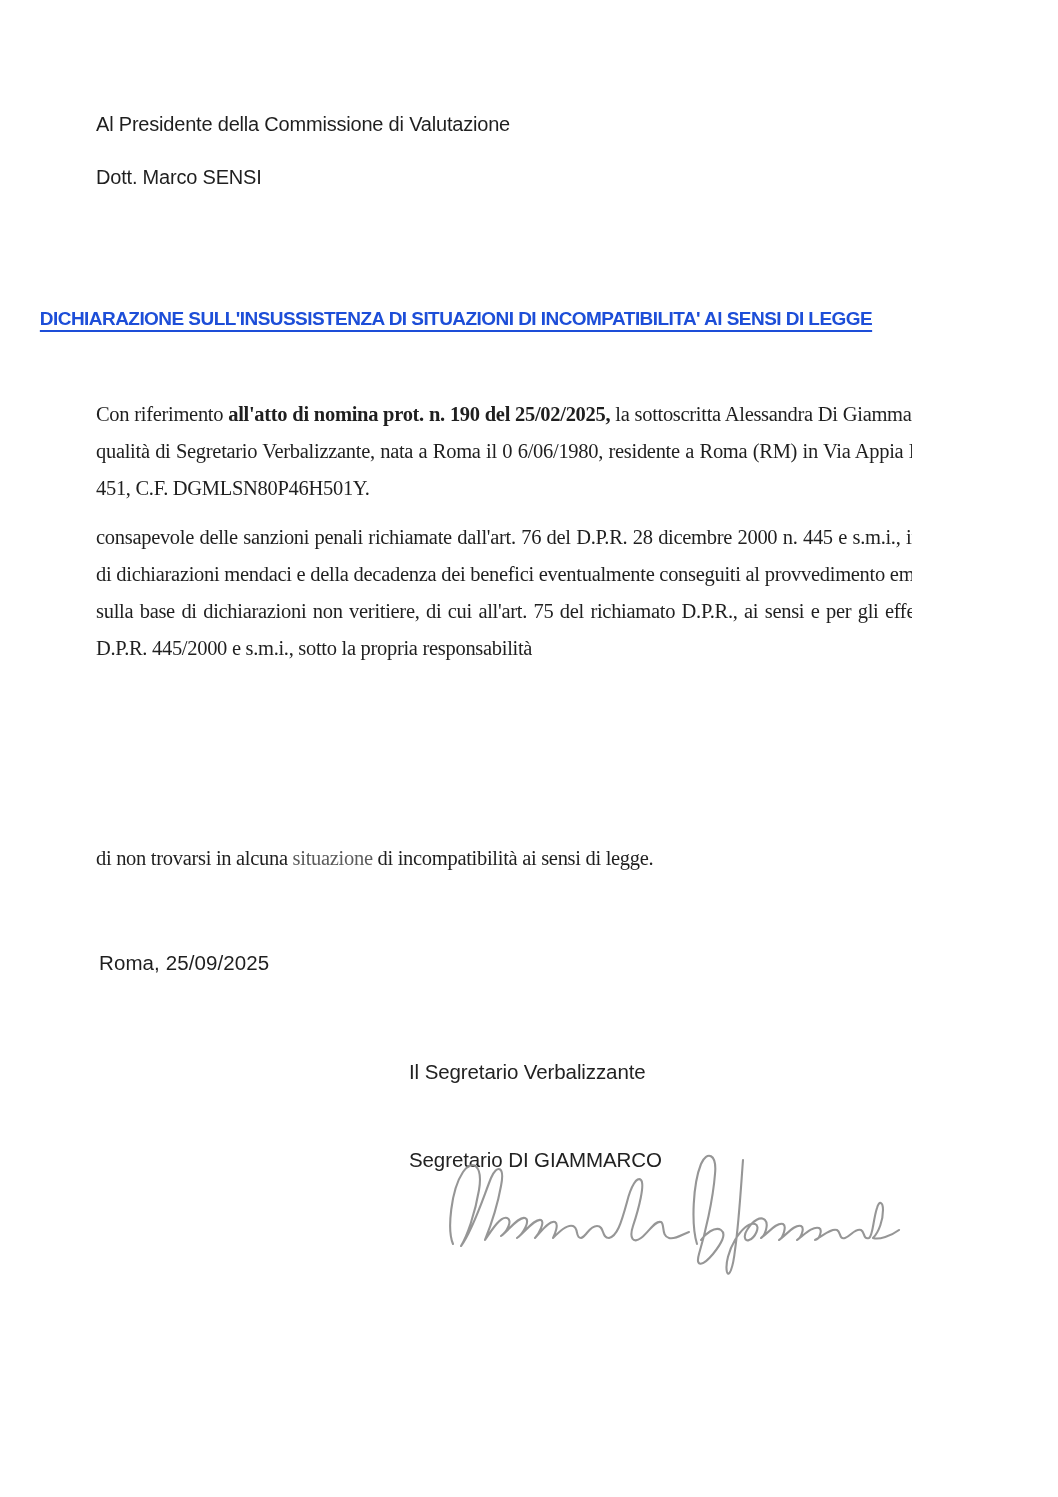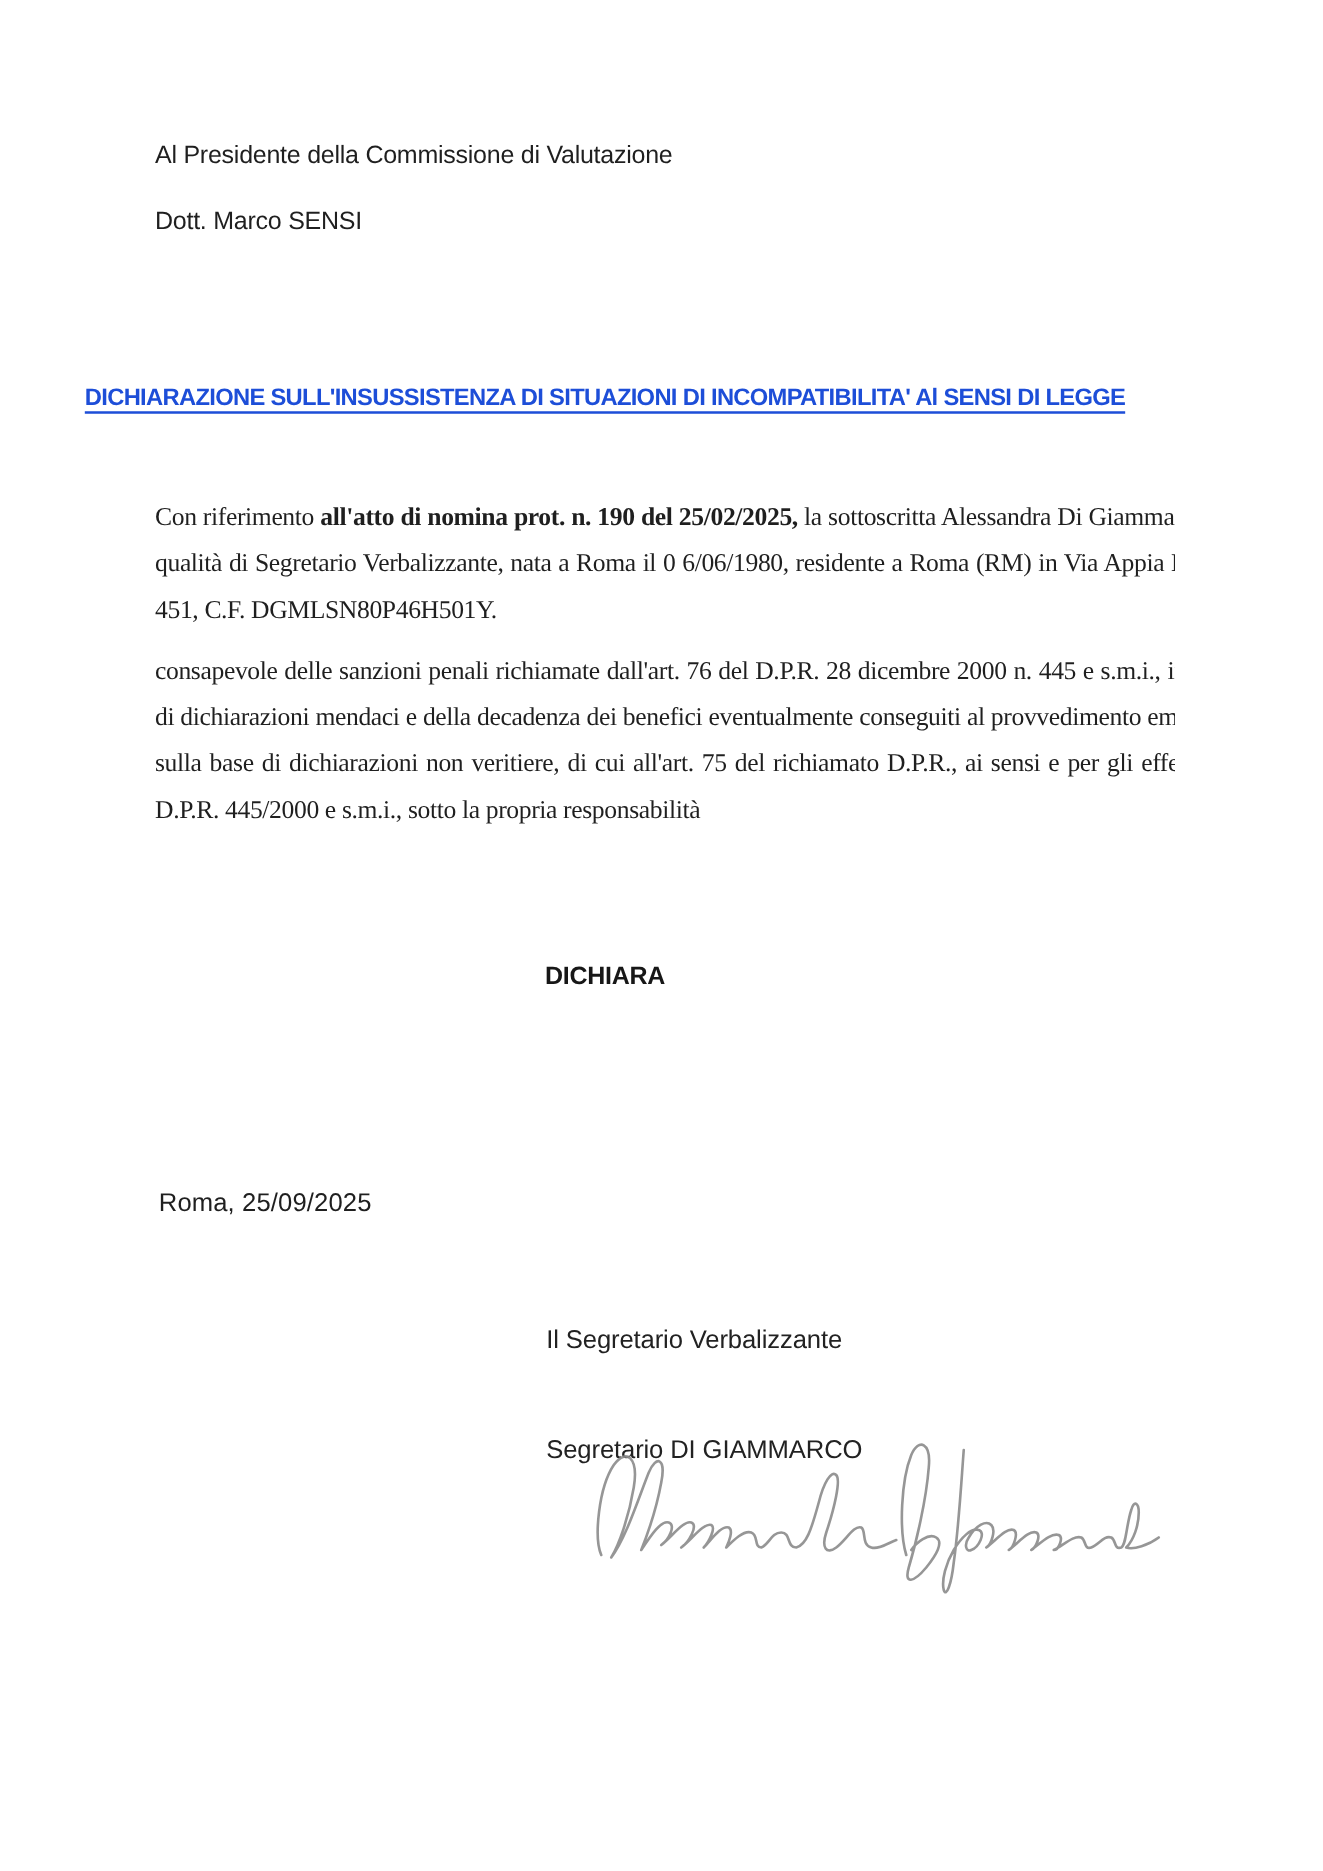--- a/index.html
+++ b/index.html
@@ -8,21 +8,20 @@
     background: #ffffff;
   }
   .page {
     position: relative;
     width: 912px;
     height: 1497px;
     background: #ffffff;
     overflow: hidden;
     font-family: "Liberation Sans", sans-serif;
     color: #1f1f1f;
-    margin-left: 28px;
   }
   .abs { position: absolute; }
   .doc-text {
     font-size: 20.5px;
     letter-spacing: -0.3px;
     line-height: 37px;
     color: #1f1f1f;
     font-family: Liberation Serif, serif;
   }
   .recipient {
@@ -95,22 +94,22 @@
   <div class="abs recipient" style="top:166px">Dott. Marco SENSI</div>
 
   <div class="abs title-row" style="top:308px">
     <span class="doc-title">DICHIARAZIONE SULL'INSUSSISTENZA DI SITUAZIONI DI INCOMPATIBILITA' Al SENSI DI LEGGE</span>
   </div>
 
   <p class="abs doc-text body-par" style="top:396px;margin:0"><span>Con riferimento </span><span class="bold-inline">all'atto di nomina prot. n. 190 del 25/02/2025,</span><span> la sottoscritta Alessandra Di Giammarco, in qualità di Segretario Verbalizzante, nata a Roma il 0 6/06/1980, residente a Roma (RM) in Via Appia Nuova 451, C.F. DGMLSN80P46H501Y.</span></p>
 
   <p class="abs doc-text body-par" style="top:519px;margin:0">consapevole delle sanzioni penali richiamate dall'art. 76 del D.P.R. 28 dicembre 2000 n. 445 e s.m.i., in caso di dichiarazioni mendaci e della decadenza dei benefici eventualmente conseguiti al provvedimento emanato, sulla base di dichiarazioni non veritiere, di cui all'art. 75 del richiamato D.P.R., ai sensi e per gli effetti del D.P.R. 445/2000 e s.m.i., sotto la propria responsabilità</p>
 
-  <div class="abs declares" style="top:770px">DICHIARA</div>
 
+  <p class="abs doc-text body-par" style="top:840px;margin:0"><span>di non trovarsi in alcuna </span><span class="light-inline">situazione</span><span> di incompatibilità ai sensi di legge.</span></p>
 
   <div class="abs date-line" style="top:951px">Roma, 25/09/2025</div>
 
   <div class="abs sig-role" style="top:1060px">Il Segretario Verbalizzante</div>
 
   <div class="abs sig-name" style="top:1148px">Segretario DI GIAMMARCO</div>
 
   <svg class="abs signature-svg" viewBox="0 0 470 150" xmlns="http://www.w3.org/2000/svg" aria-hidden="true">
     <g fill="none" stroke="#8b8b8b" stroke-width="2.1" stroke-linecap="round" stroke-linejoin="round" opacity="0.9">
       <path d="M10,98 C4,84 8,44 20,26 C30,12 40,20 36,44 C32,68 24,90 18,100 C30,84 40,52 48,32 C54,18 62,20 58,40 C54,62 46,84 42,94 C50,82 58,70 64,72 C70,74 64,86 58,90 C66,84 76,70 82,72 C88,74 80,88 74,92 C82,86 92,72 98,74 C102,76 96,88 92,92 C98,86 106,74 112,76 C116,78 112,88 110,92 C116,86 124,78 130,80 C136,82 132,92 138,92 C144,90 146,80 154,80 C162,80 158,92 166,92 C174,90 178,78 184,56 C188,40 194,30 198,34 C202,38 196,62 190,80 C186,92 190,98 198,92 C206,86 212,74 218,76 C222,78 218,90 226,92 C232,94 240,88 246,86"></path>

